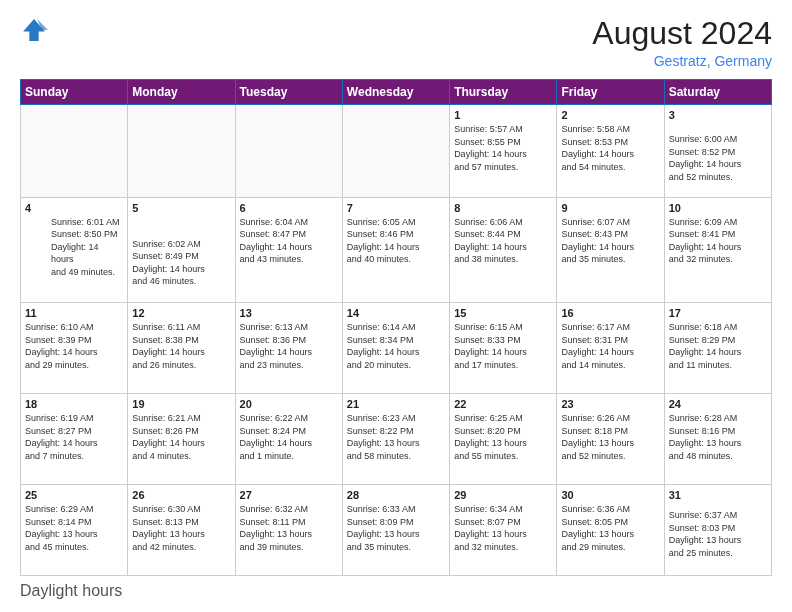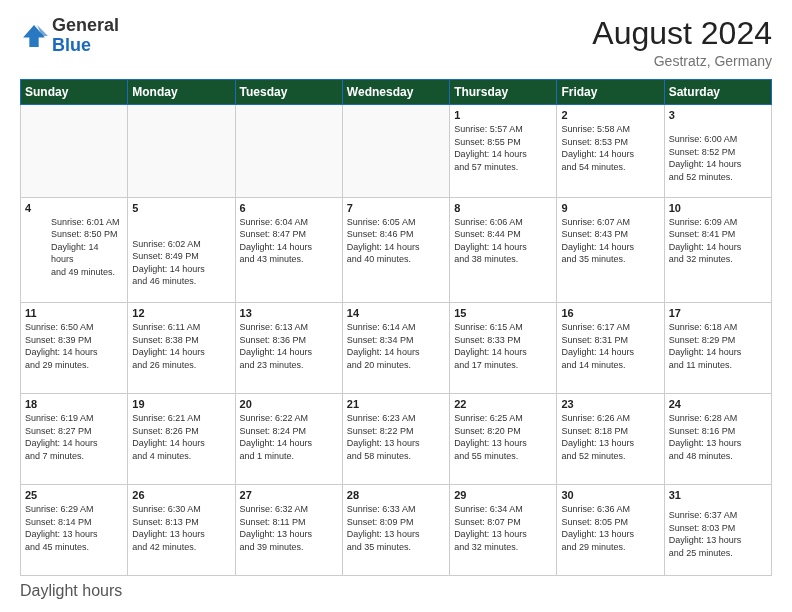--- a/index.html
+++ b/index.html
@@ -43,32 +43,32 @@
       text-align: right;
     }
     .month-year {
       font-size: 32px;
       font-weight: normal;
       color: #222;
       line-height: 1.1;
     }
     .location {
       font-size: 14px;
-      color: #737373;
+      color: #3b82f6;
       margin-top: 2px;
     }
     .calendar {
       flex: 1;
       border: 1px solid #ccc;
       border-collapse: collapse;
       width: 100%;
       table-layout: fixed;
     }
     .calendar th {
-      background: #14532d;
+      background: #701a75;
       color: #fff;
       font-size: 12px;
       font-weight: bold;
       padding: 5px 4px;
       text-align: left;
       border: 1px solid #1a6abf;
     }
     .calendar td {
       border: 1px solid #ccc;
       vertical-align: top;
@@ -105,24 +105,20 @@
 </head>
 <body>
 
 <div class="page">
   <div class="header">
     <div class="logo">
       <svg class="logo-icon" viewBox="0 0 36 36">
         <polygon points="18,4 32,20 24,20 24,32 12,32 12,20 4,20" fill="#2979c2"></polygon>
         <polygon points="22,4 36,18 28,18" fill="#1a6abf" opacity="0.6"></polygon>
       </svg>
-      <div class="logo-text">
-        <span class="general">General</span><br>
-        <span class="blue">Blue</span>
-      </div>
     </div>
     <div class="title-block">
       <div class="month-year">August 2024</div>
       <div class="location">Gestratz, Germany</div>
     </div>
   </div>
 
   <table class="calendar">
     <thead>
       <tr>
@@ -210,21 +206,21 @@
             <span class="day-number">10</span>
             <div class="day-info" style="white-space: pre-line;">Sunrise: 6:09 AM
 Sunset: 8:41 PM
 Daylight: 14 hours
 and 32 minutes.</div>
           </td>
         </tr>
         <tr>
           <td>
             <span class="day-number">11</span>
-            <div class="day-info" style="white-space: pre-line;">Sunrise: 6:50 AM
+            <div class="day-info" style="white-space: pre-line;">Sunrise: 6:10 AM
 Sunset: 8:39 PM
 Daylight: 14 hours
 and 29 minutes.</div>
           </td>
           <td>
             <span class="day-number">12</span>
             <div class="day-info" style="white-space: pre-line;">Sunrise: 6:11 AM
 Sunset: 8:38 PM
 Daylight: 14 hours
 and 26 minutes.</div>

